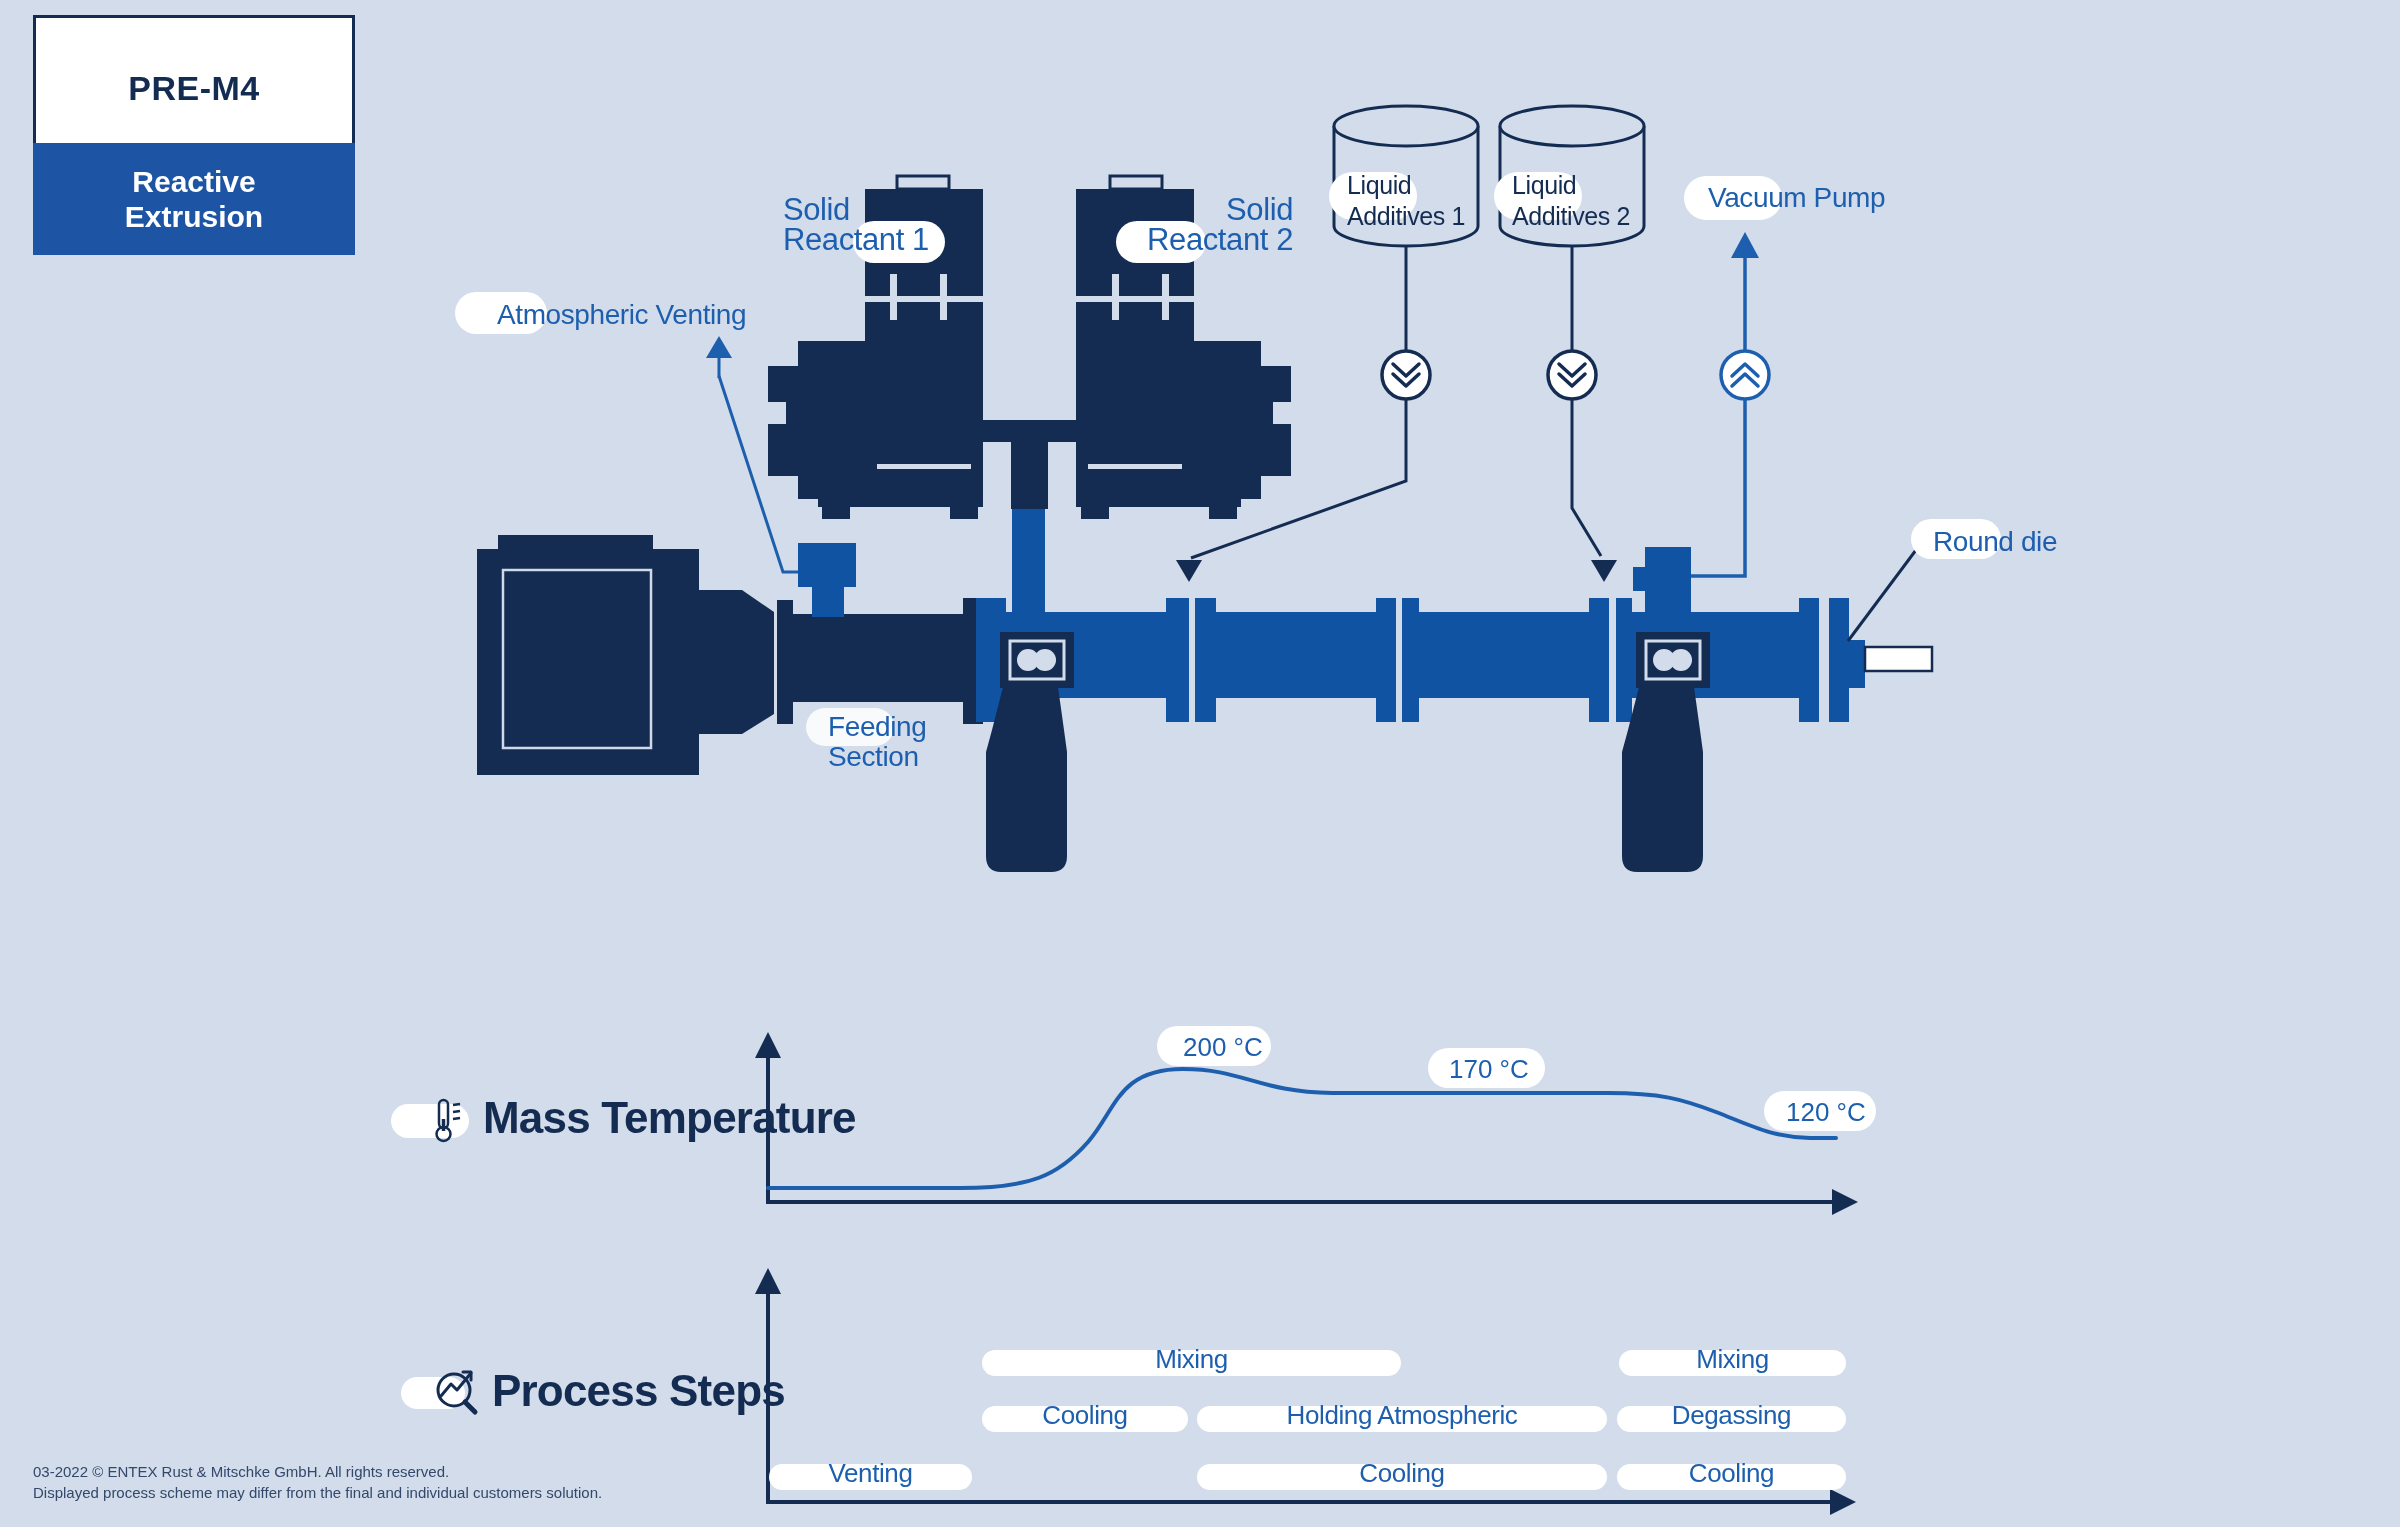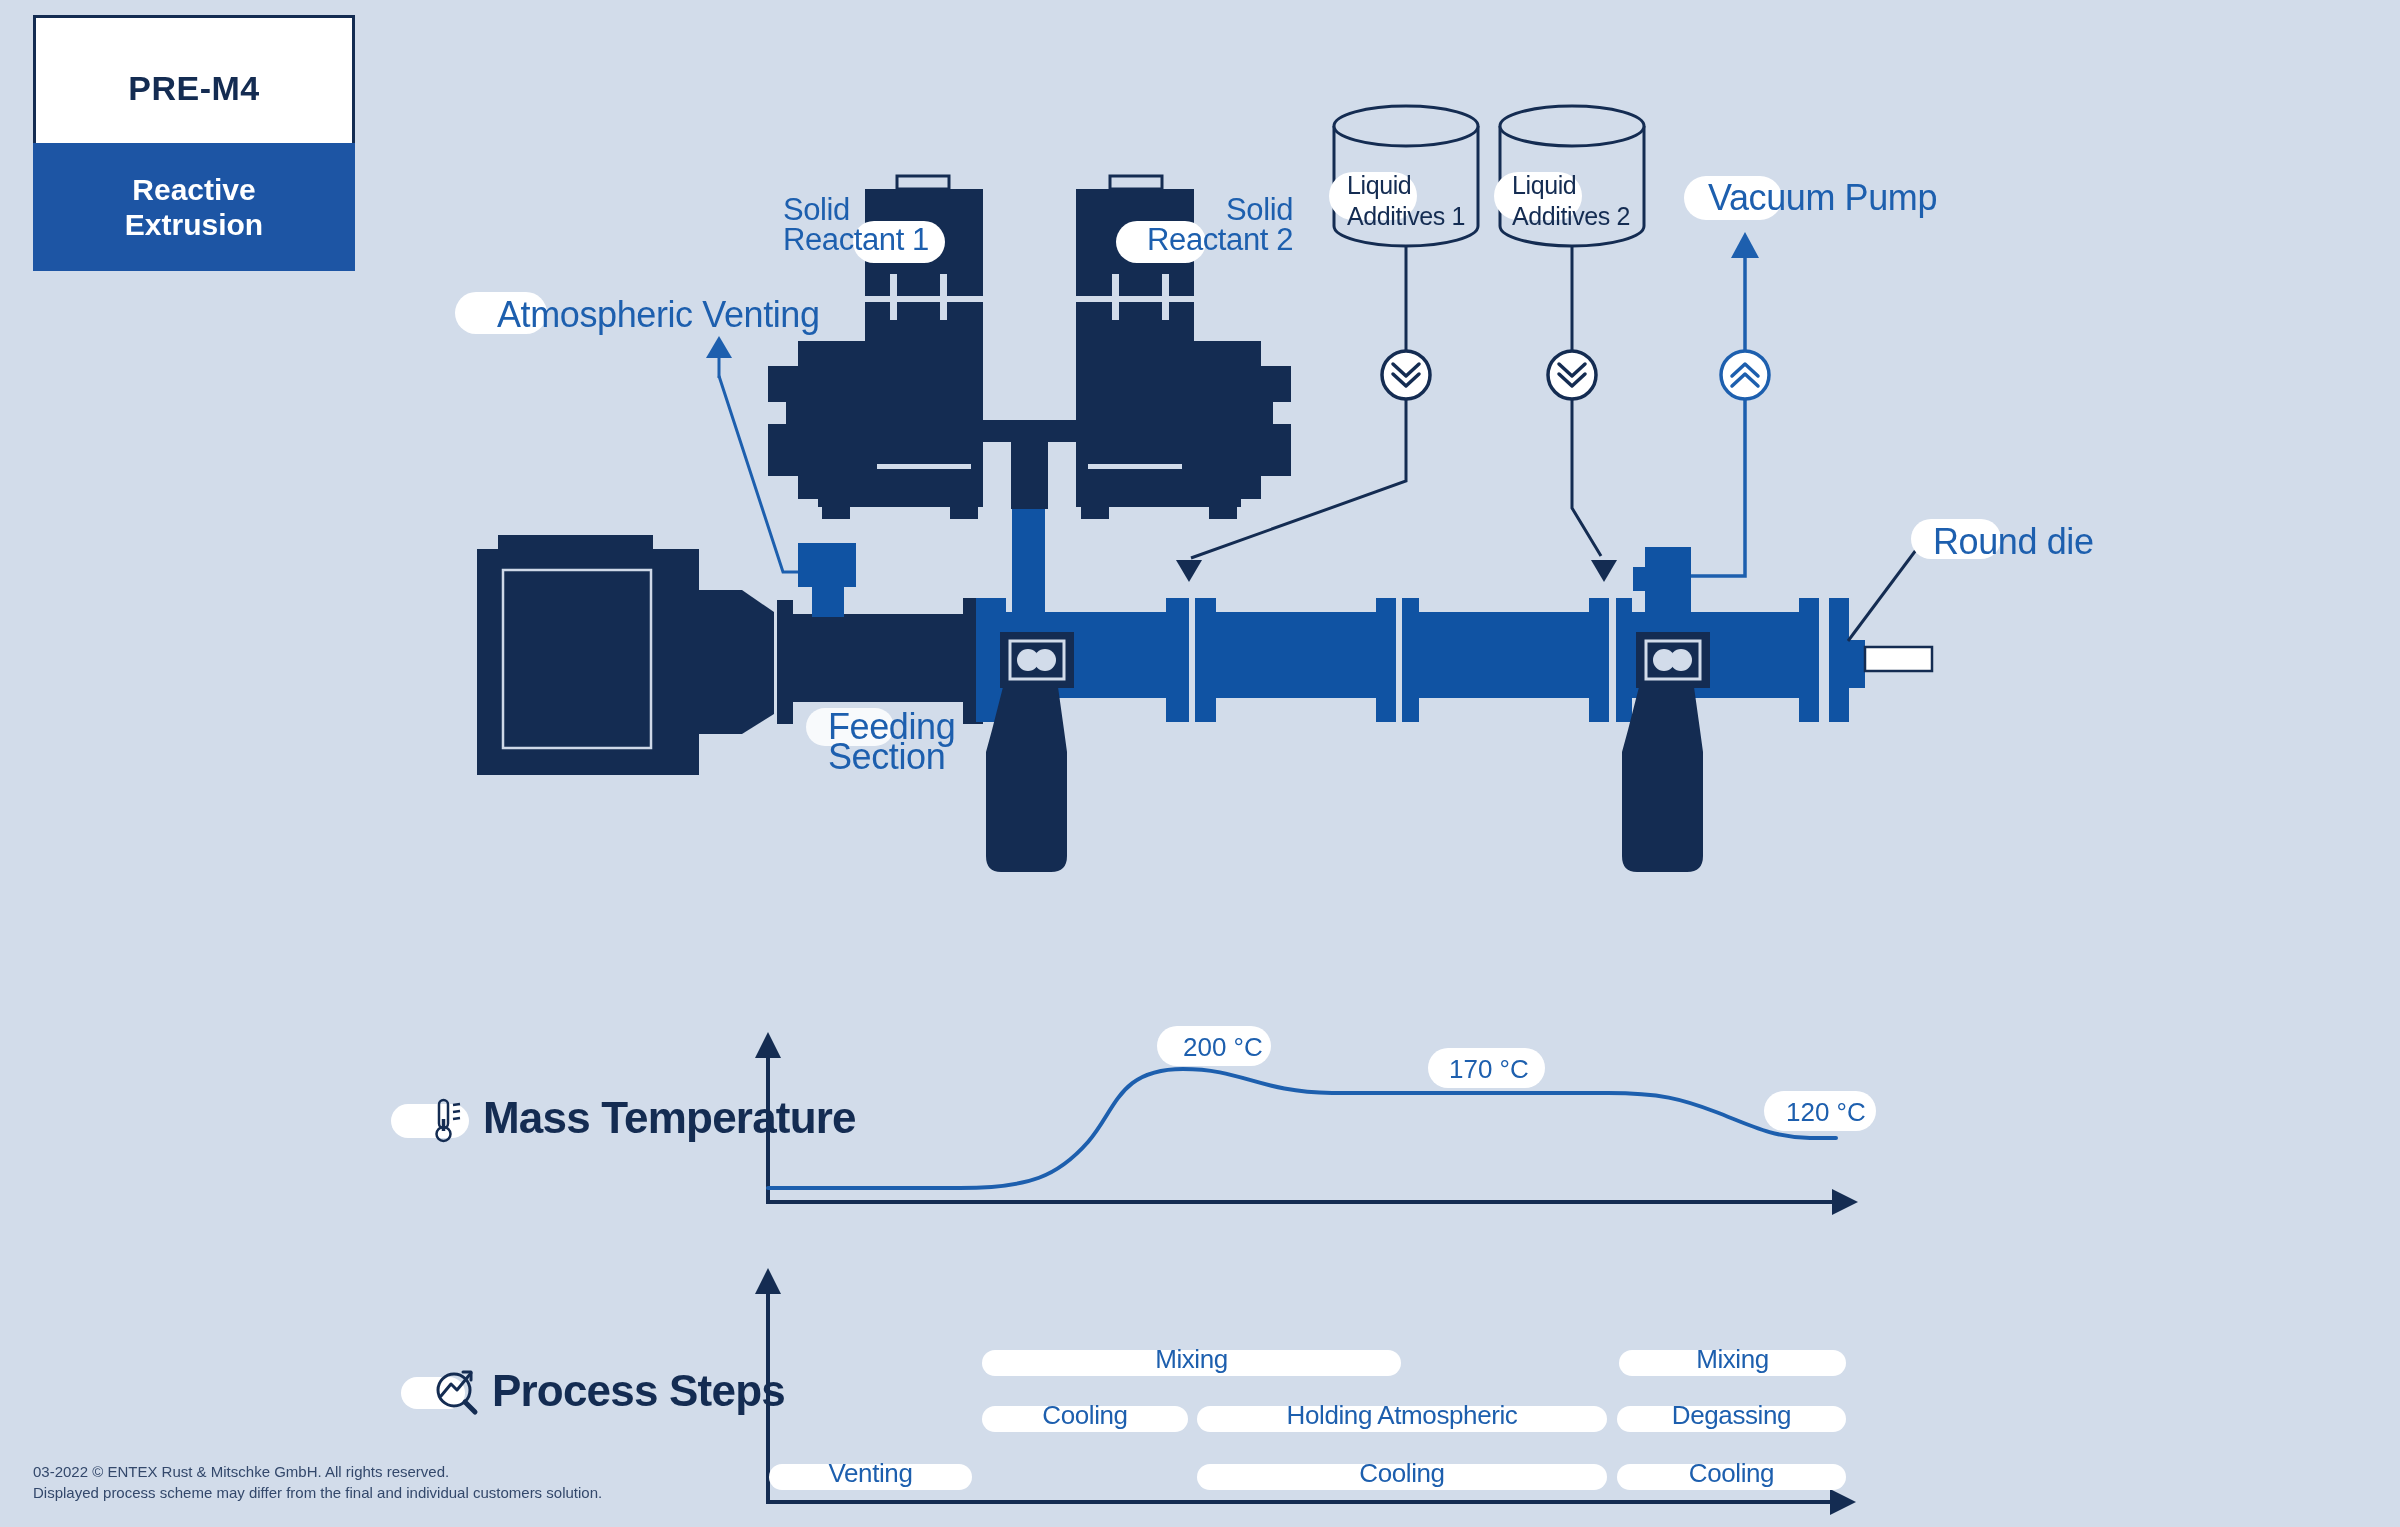--- a/index.html
+++ b/index.html
@@ -5,25 +5,25 @@
   html,body{margin:0;padding:0;background:#d2dcea;}
   #stage{position:relative;width:2400px;height:1527px;background:#d2dcea;overflow:hidden;
          font-family:"Liberation Sans",sans-serif;}
   #machine-svg{position:absolute;left:0;top:0;z-index:1;}
 
   
   .hdr-box{position:absolute;left:33px;width:322px;display:flex;flex-direction:column;
            align-items:center;justify-content:center;z-index:2;text-align:center;}
   #model-box{top:15px;height:147px;background:#fff;border:3px solid #142c52;box-sizing:border-box;}
   #model-box .t{font-size:34px;font-weight:bold;color:#142c52;letter-spacing:.5px;}
-  #process-box{top:143px;height:128px;background:#1d55a4;}
+  #process-box{top:143px;height:112px;background:#1d55a4;}
   #process-box .t{font-size:30px;font-weight:bold;color:#fff;line-height:35px;}
 
   
-  .lbl{position:absolute;z-index:2;color:#1d5fae;font-size:36px;letter-spacing:-.4px;
+  .lbl{position:absolute;z-index:2;color:#1d5fae;font-size:28px;letter-spacing:-.4px;
        line-height:30px;white-space:nowrap;}
   .lbl.bold{font-weight:normal;font-size:31px;}
   .lbl.dark{color:#142c52;font-size:25px;line-height:31px;}
   .lbl.title{color:#142c52;font-weight:bold;font-size:44px;letter-spacing:-.8px;}
   .pill::before{content:"";position:absolute;background:#fff;border-radius:999px;z-index:-1;
        left:var(--px);top:var(--py);width:var(--pw);height:var(--ph);}
   .pill.soft::before{background:rgba(255,255,255,.85);}
   .lbl .ic{position:absolute;}
 
   

